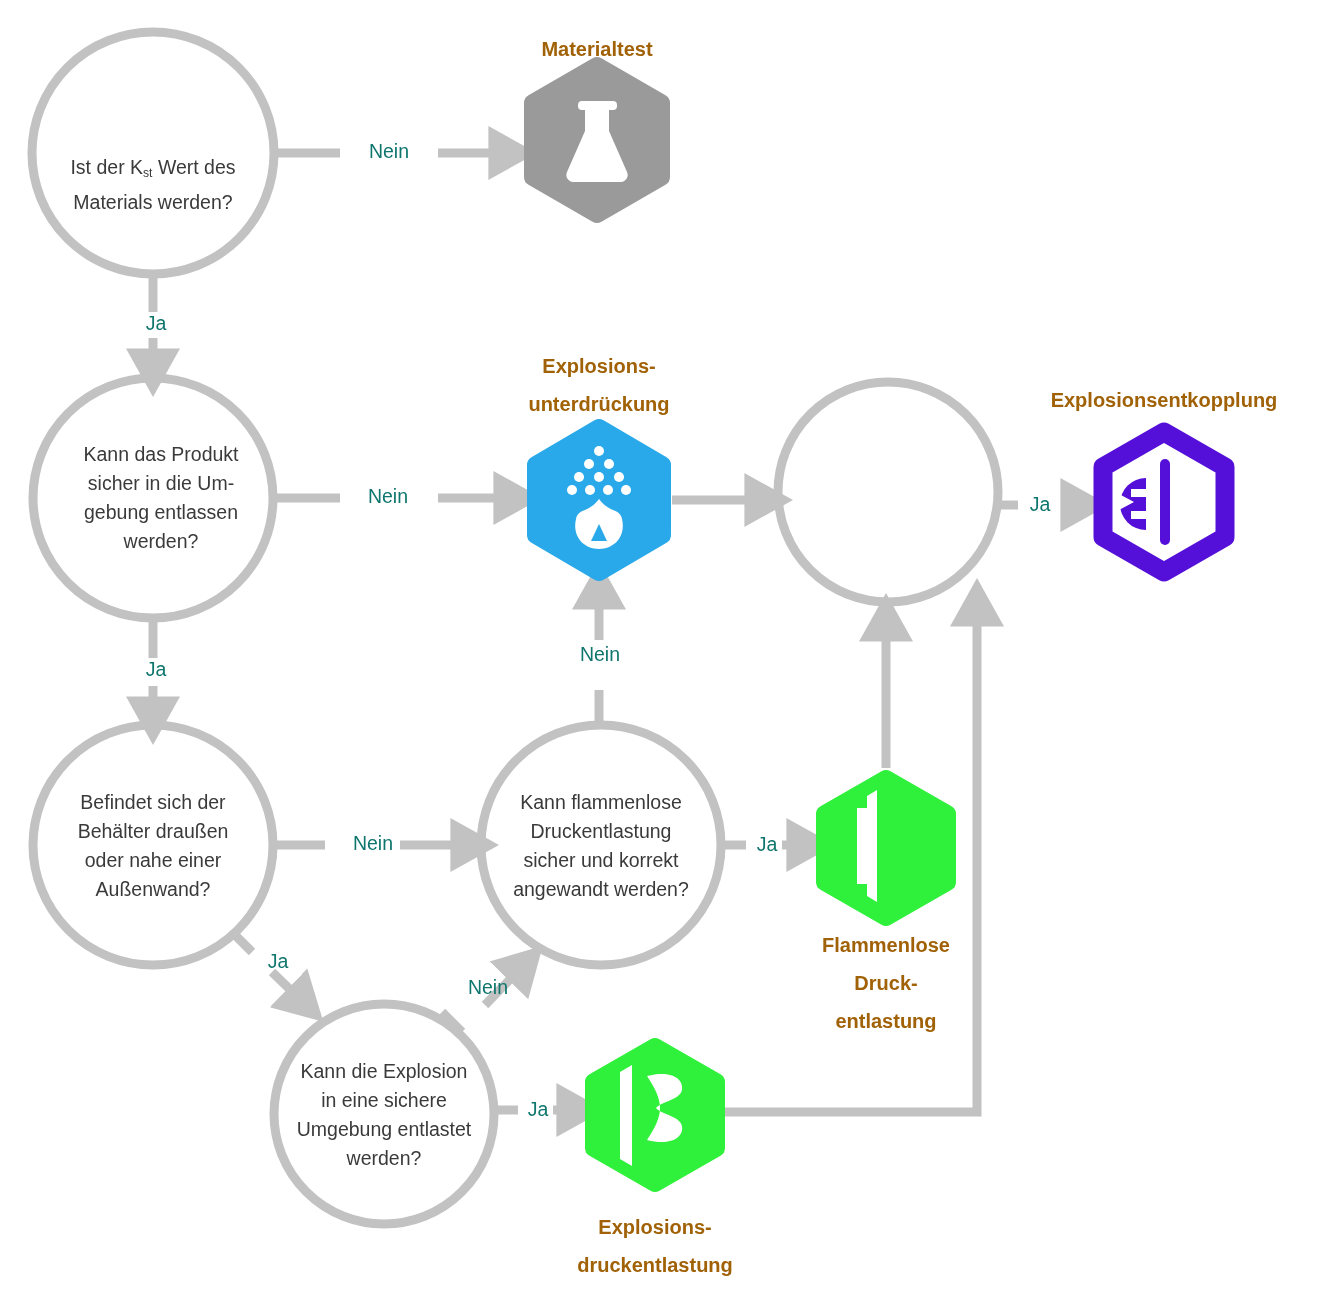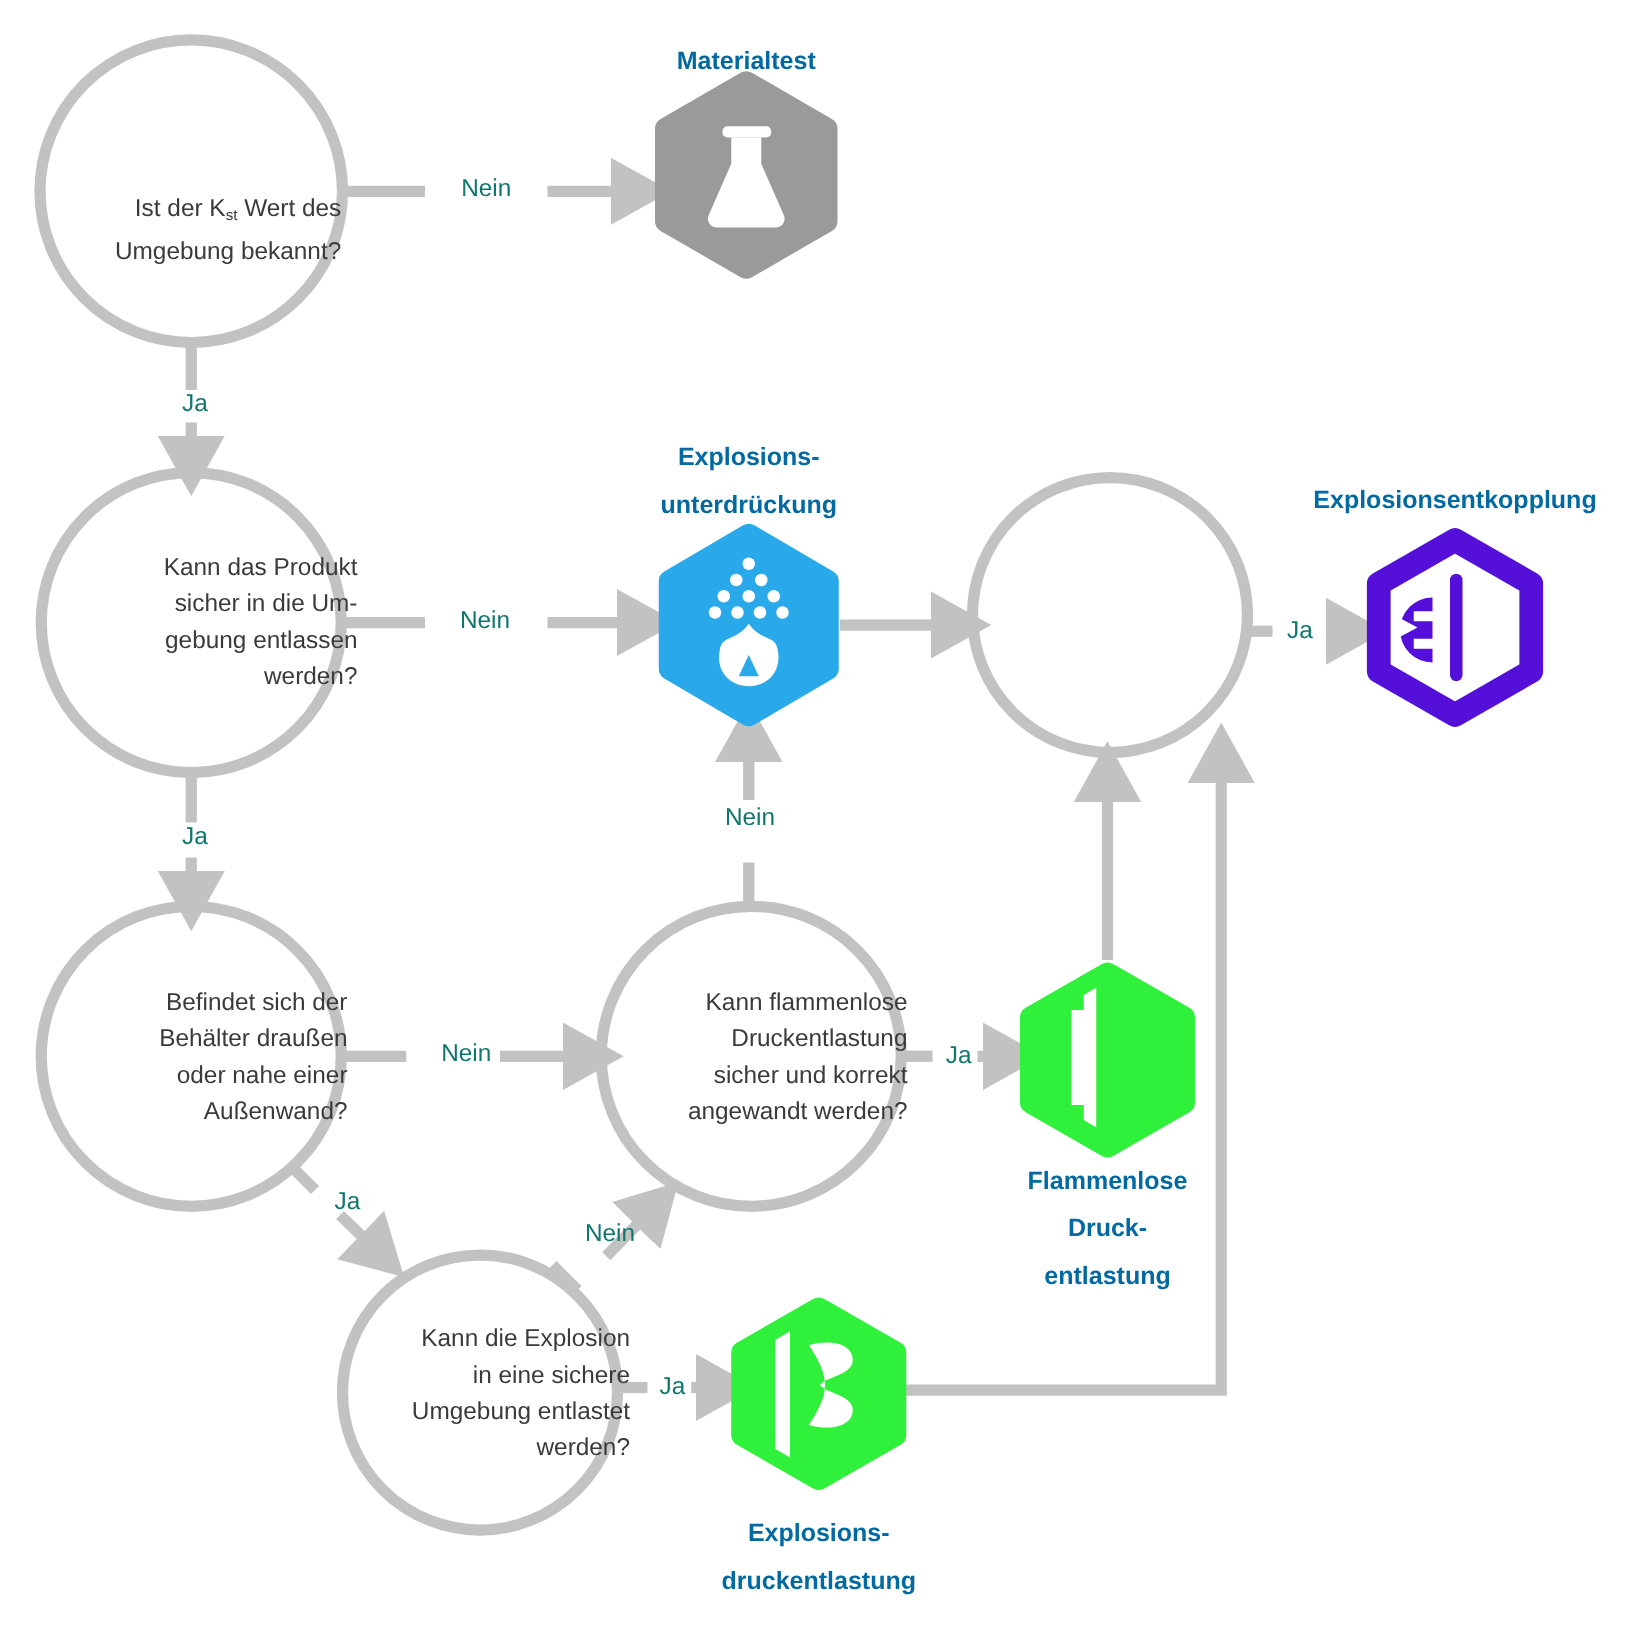--- a/index.html
+++ b/index.html
@@ -20,41 +20,41 @@
   }
   svg.layer {
     position: absolute;
     left: 0;
     top: 0;
     width: 1317px;
     height: 1300px;
   }
   .node-text {
     position: absolute;
-    text-align: right;
+    text-align: center;
     color: #3a3a3a;
     font-size: 19.5px;
     line-height: 29px;
     font-family: "Liberation Sans", "DejaVu Sans", sans-serif;
     white-space: pre-line;
     pointer-events: none;
   }
   .edge-label {
     position: absolute;
     color: #0f766e;
     font-size: 19.5px;
     line-height: 23px;
     font-family: "Liberation Sans", "DejaVu Sans", sans-serif;
     text-align: center;
     white-space: nowrap;
   }
   .outcome-label {
     position: absolute;
     text-align: center;
-    color: #0369a1;
+    color: #a16207;
     font-size: 20px;
     line-height: 38px;
     font-weight: bold;
     font-family: "Liberation Sans", "DejaVu Sans", sans-serif;
     white-space: pre-line;
   }
   .hit {
     position: absolute;
     border-radius: 50%;
   }
@@ -176,21 +176,21 @@
     <g>
       <path d="M655,1047 L716,1082 L716,1148 L655,1183 L594,1148 L594,1082 Z" fill="#2ff03a" stroke="#2ff03a" stroke-width="18" stroke-linejoin="round"></path>
       <g fill="#ffffff">
         <path d="M620,1072 L632,1065 L632,1166 L620,1159 Z"></path>
         <path d="M647,1076 C670,1070 684,1078 682,1090 C680,1100 660,1102 656,1108 C660,1114 680,1116 682,1126 C684,1138 670,1146 647,1140 C655,1128 660,1118 660,1108 C660,1098 655,1088 647,1076 Z"></path>
       </g>
     </g>
   </svg>
 
   <div class="node-text" style="left:33px; top:124px; width:240px;">
-    <span>Ist der K</span><sub>st</sub><span> Wert des</span><br><span>Umgebung bekannt?</span>
+    <span>Ist der K</span><sub>st</sub><span> Wert des</span><br><span>Materials werden?</span>
   </div>
 
   <div class="node-text" style="left:36px; top:440px; width:250px;">Kann das Produkt
 sicher in die Um-
 gebung entlassen
 werden?</div>
 
   <div class="node-text" style="left:476px; top:788px; width:250px;">Kann flammenlose
 Druckentlastung
 sicher und korrekt

